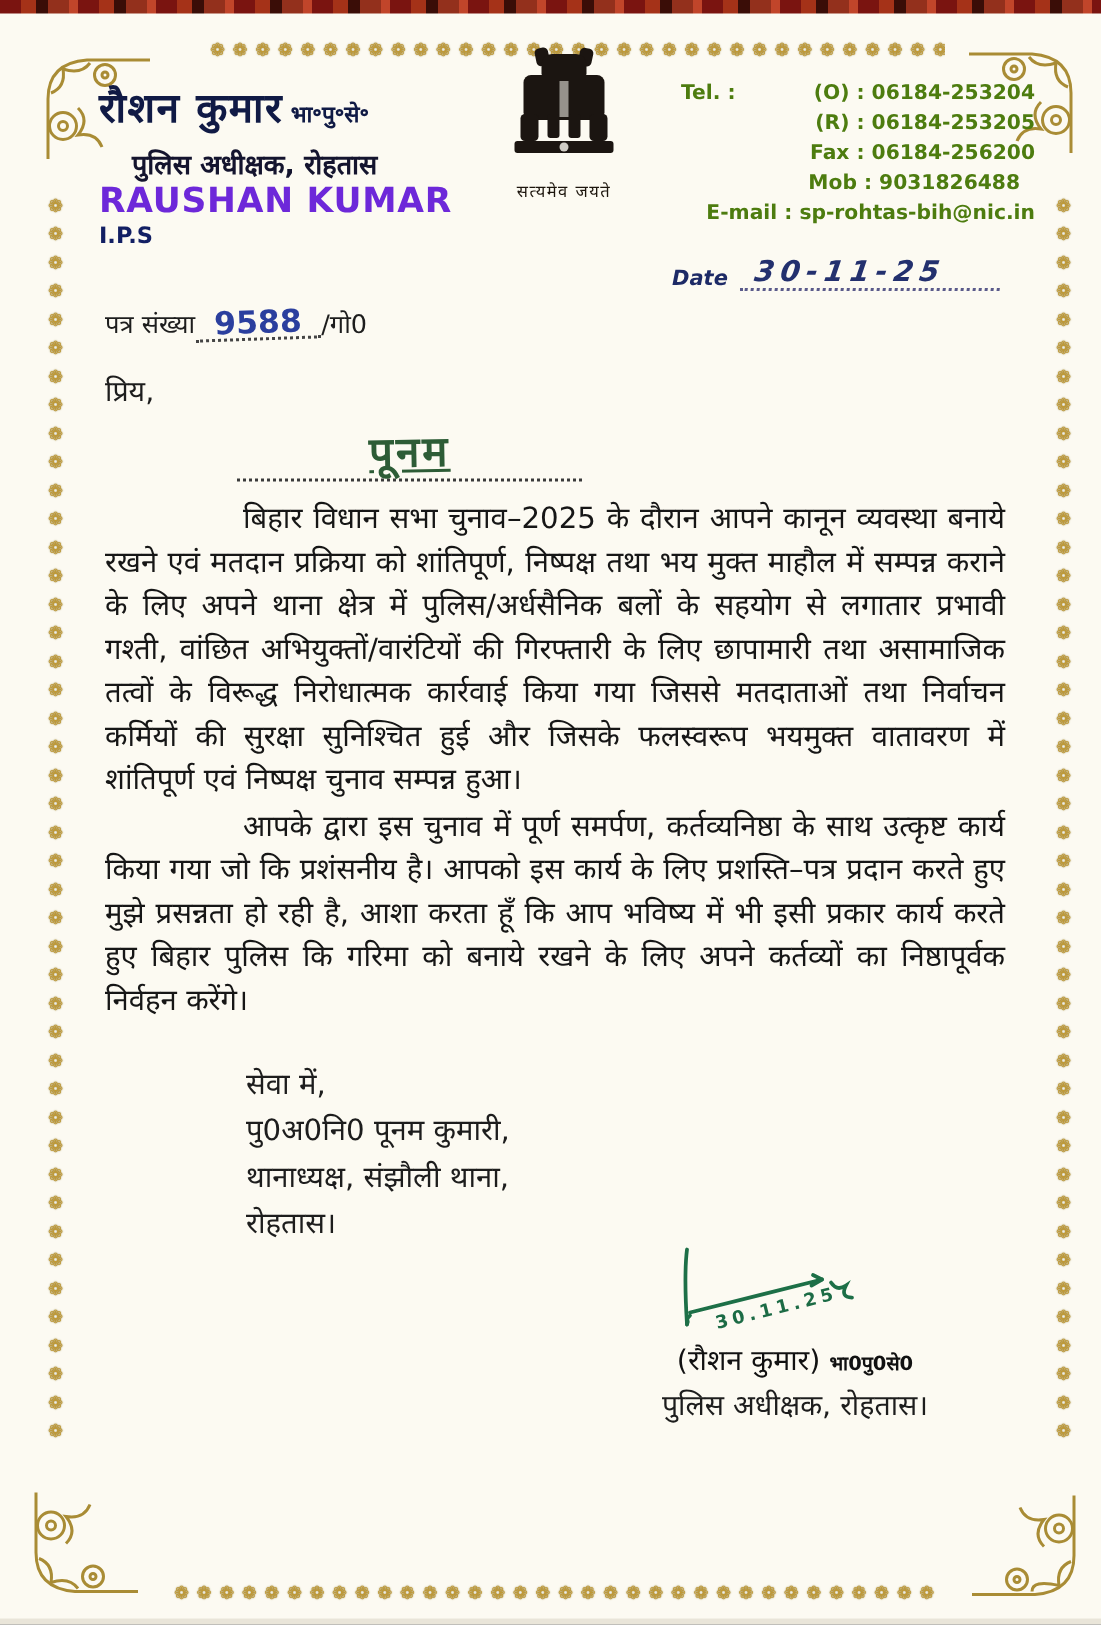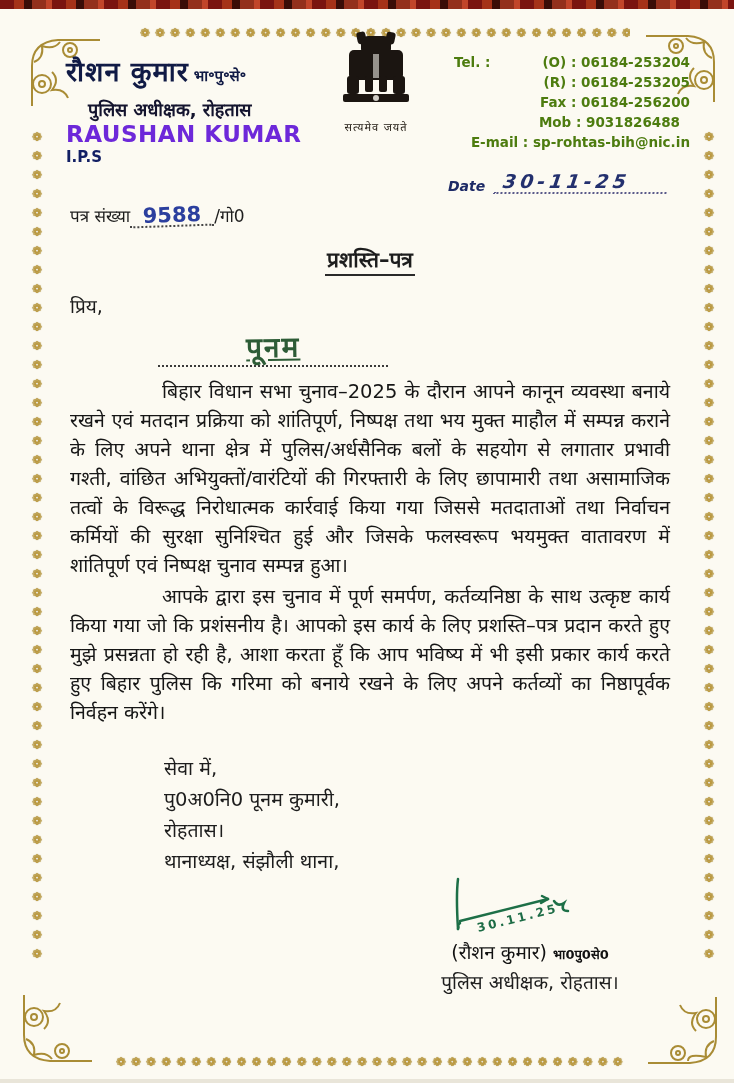--- a/index.html
+++ b/index.html
@@ -189,38 +189,35 @@
   </div>
 
   <div class="content">
 
     <div class="letter-no">
       <span>पत्र संख्या</span>
       <span class="num">9588</span>
       <span>/गो0</span>
     </div>
 
-    <div class="letter-title">
-      <span>प्रशस्ति–पत्र</span>
-    </div>
 
     <div class="salutation">प्रिय,</div>
 
     <div class="recipient">
       <span>पूनम</span>
     </div>
 
     <div class="para">बिहार विधान सभा चुनाव–2025 के दौरान आपने कानून व्यवस्था बनाये रखने एवं मतदान प्रक्रिया को शांतिपूर्ण, निष्पक्ष तथा भय मुक्त माहौल में सम्पन्न कराने के लिए अपने थाना क्षेत्र में पुलिस/अर्धसैनिक बलों के सहयोग से लगातार प्रभावी गश्ती, वांछित अभियुक्तों/वारंटियों की गिरफ्तारी के लिए छापामारी तथा असामाजिक तत्वों के विरूद्ध निरोधात्मक कार्रवाई किया गया जिससे मतदाताओं तथा निर्वाचन कर्मियों की सुरक्षा सुनिश्चित हुई और जिसके फलस्वरूप भयमुक्त वातावरण में शांतिपूर्ण एवं निष्पक्ष चुनाव सम्पन्न हुआ।</div>
     <div class="para p2">आपके द्वारा इस चुनाव में पूर्ण समर्पण, कर्तव्यनिष्ठा के साथ उत्कृष्ट कार्य किया गया जो कि प्रशंसनीय है। आपको इस कार्य के लिए प्रशस्ति–पत्र प्रदान करते हुए मुझे प्रसन्नता हो रही है, आशा करता हूँ कि आप भविष्य में भी इसी प्रकार कार्य करते हुए बिहार पुलिस कि गरिमा को बनाये रखने के लिए अपने कर्तव्यों का निष्ठापूर्वक निर्वहन करेंगे।</div>
 
     <div class="address">
       <div>सेवा में,</div>
       <div>पु0अ0नि0 पूनम कुमारी,</div>
+      <div>थानाध्यक्ष, संझौली थाना,</div>
       <div>रोहतास।</div>
-      <div>थानाध्यक्ष, संझौली थाना,</div>
     </div>
 
     <div class="signature">
       <div class="sig-ink">
         <svg width="170" height="62" viewBox="0 0 170 62">
           <g fill="none" stroke="#1d6f47" stroke-width="2.5" stroke-linecap="round">
             <path d="M28 2 C26 18 27 36 28 52"></path>
             <path d="M28 52 C30 48 26 50 30 46"></path>
             <path d="M30 44 L118 22"></path>
             <path d="M118 22 l-6 -3 m6 3 l-7 4"></path>

